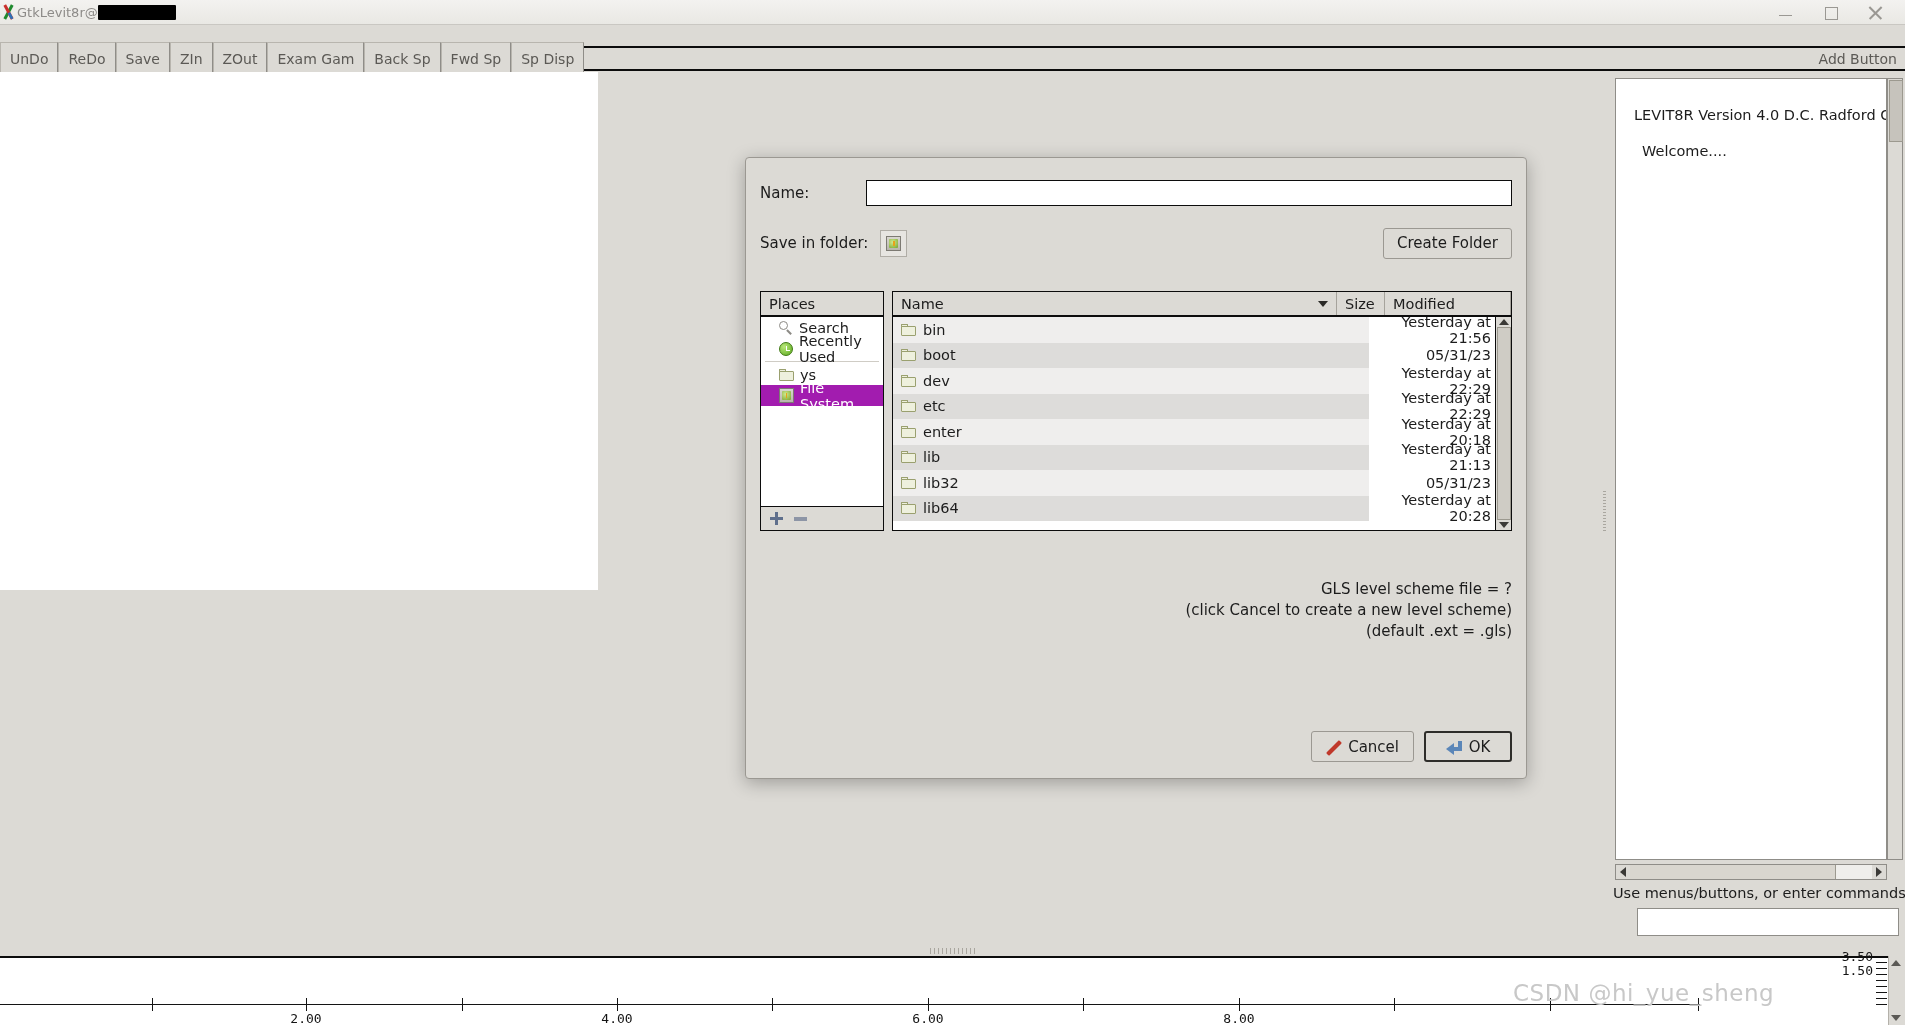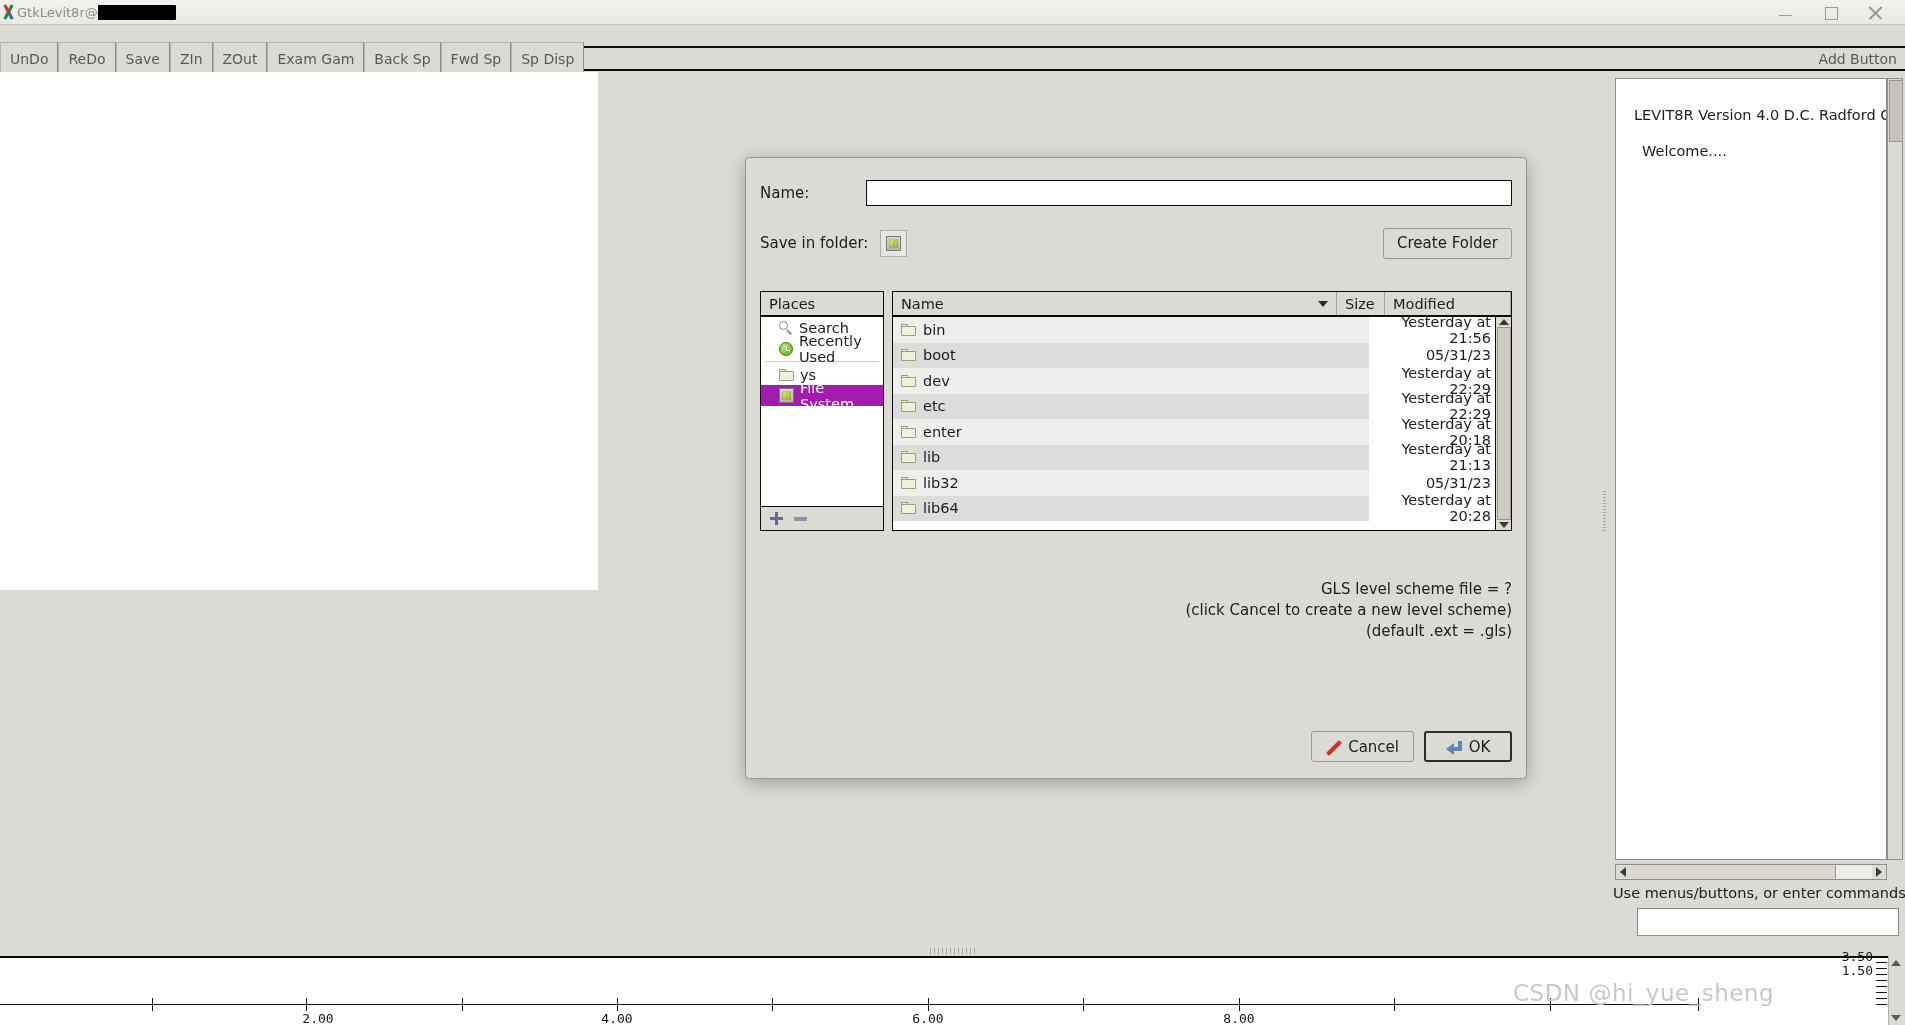--- a/index.html
+++ b/index.html
@@ -357,21 +357,21 @@
     <div class="tick" style="left:462px"></div>
     <div class="tick" style="left:617px"></div>
     <div class="tick" style="left:772px"></div>
     <div class="tick" style="left:928px"></div>
     <div class="tick" style="left:1083px"></div>
     <div class="tick" style="left:1239px"></div>
     <div class="tick" style="left:1394px"></div>
     <div class="tick" style="left:1550px"></div>
     <div class="tick" style="left:1698px"></div>
 
-    <div class="ticklbl" style="left:318px">2.00</div>
+    <div class="ticklbl" style="left:306px">2.00</div>
     <div class="ticklbl" style="left:617px">4.00</div>
     <div class="ticklbl" style="left:928px">6.00</div>
     <div class="ticklbl" style="left:1239px">8.00</div>
 
     <div class="ylbls">
       <div>3.50</div>
       <div>1.50</div>
     </div>
     <div class="yticks">
       <div class="yt" style="top:4px"></div>

